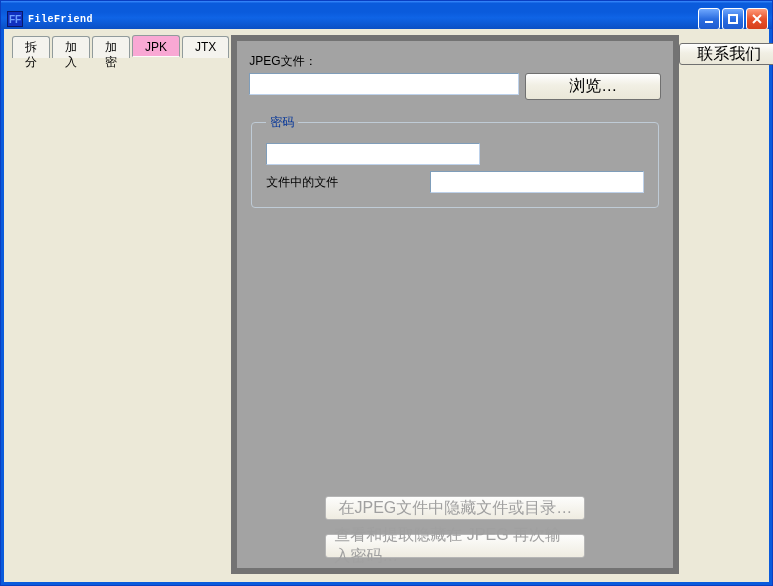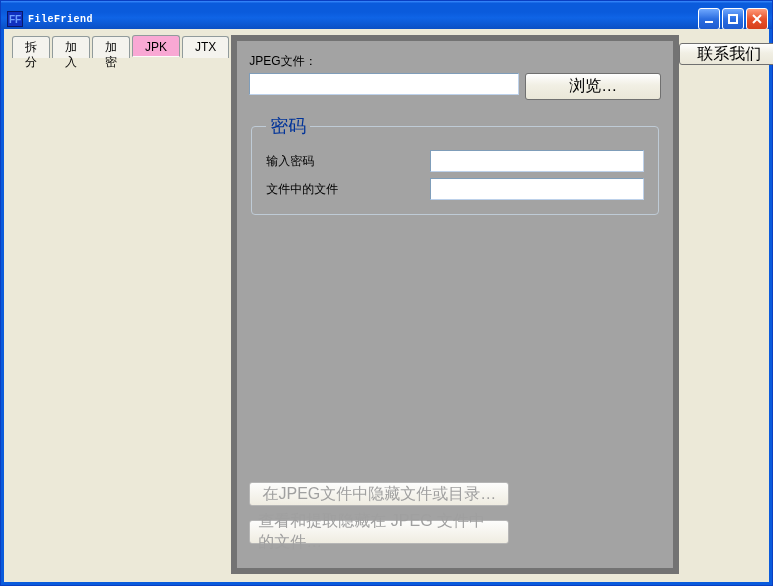--- a/index.html
+++ b/index.html
@@ -84,29 +84,29 @@
     min-height: 22px;
   }
   .btn.wide { min-width: 136px; }
   .btn.disabled { color: #a0a0a0; border-color: #b5b5b5; background: linear-gradient(to bottom, #fdfdfc, #efece1); }
 
   
   fieldset.group {
     margin-top: 14px; border: 1px solid #bfcbd6; border-radius: 4px;
     padding: 10px 14px 14px 14px;
   }
-  fieldset.group legend { color: #003399; padding: 0 4px; font-size: 18px; }
+  fieldset.group legend { color: #003399; padding: 0 4px; font-size: 12px; }
   .form-row { display: flex; align-items: center; margin-top: 6px; }
   .form-row:first-of-type { margin-top: 2px; }
   .form-row .label { width: 164px; }
   .form-row .text-input { width: 214px; }
 
   .actions {
-    margin-top: auto; margin-bottom: 14px;
-    display: flex; flex-direction: column; gap: 14px;
+    margin-top: auto; margin-bottom: 0;
+    display: flex; flex-direction: column; align-items: center; gap: 14px;
   }
   .actions .btn { width: 260px; height: 24px; }
 
   .footer { display: flex; gap: 6px; margin-top: 8px; }
   .footer .btn { min-width: 100px; height: 22px; }
   .footer .spacer { flex: 1; }
   .footer .exit { min-width: 100px; }
 </style>
 </head>
 <body>
@@ -151,32 +151,31 @@
 
       <div class="label">JPEG文件：</div>
       <div class="file-row">
         <input type="text" class="text-input" value="" style="">
         <div class="btn wide">浏览…</div>
       </div>
 
       <fieldset class="group">
         <legend>密码</legend>
         <div class="form-row">
-          <div class="label">输入密码</div>
           <input type="password" class="text-input" value="" style="">
         </div>
         <div class="form-row">
           <div class="label">文件中的文件</div>
           <input type="password" class="text-input" value="" style="">
         </div>
       </fieldset>
 
       <div class="actions">
         <div class="btn disabled">在JPEG文件中隐藏文件或目录…</div>
-        <div class="btn disabled">查看和提取隐藏在 JPEG 文件中的文件…</div>
+        <div class="btn disabled">查看和提取隐藏在 JPEG 再次输入密码…</div>
       </div>
 
     </div>
 
     <div class="footer">
       <div class="btn">联系我们</div>
       <div class="spacer"></div>
     </div>
 
   </div>

